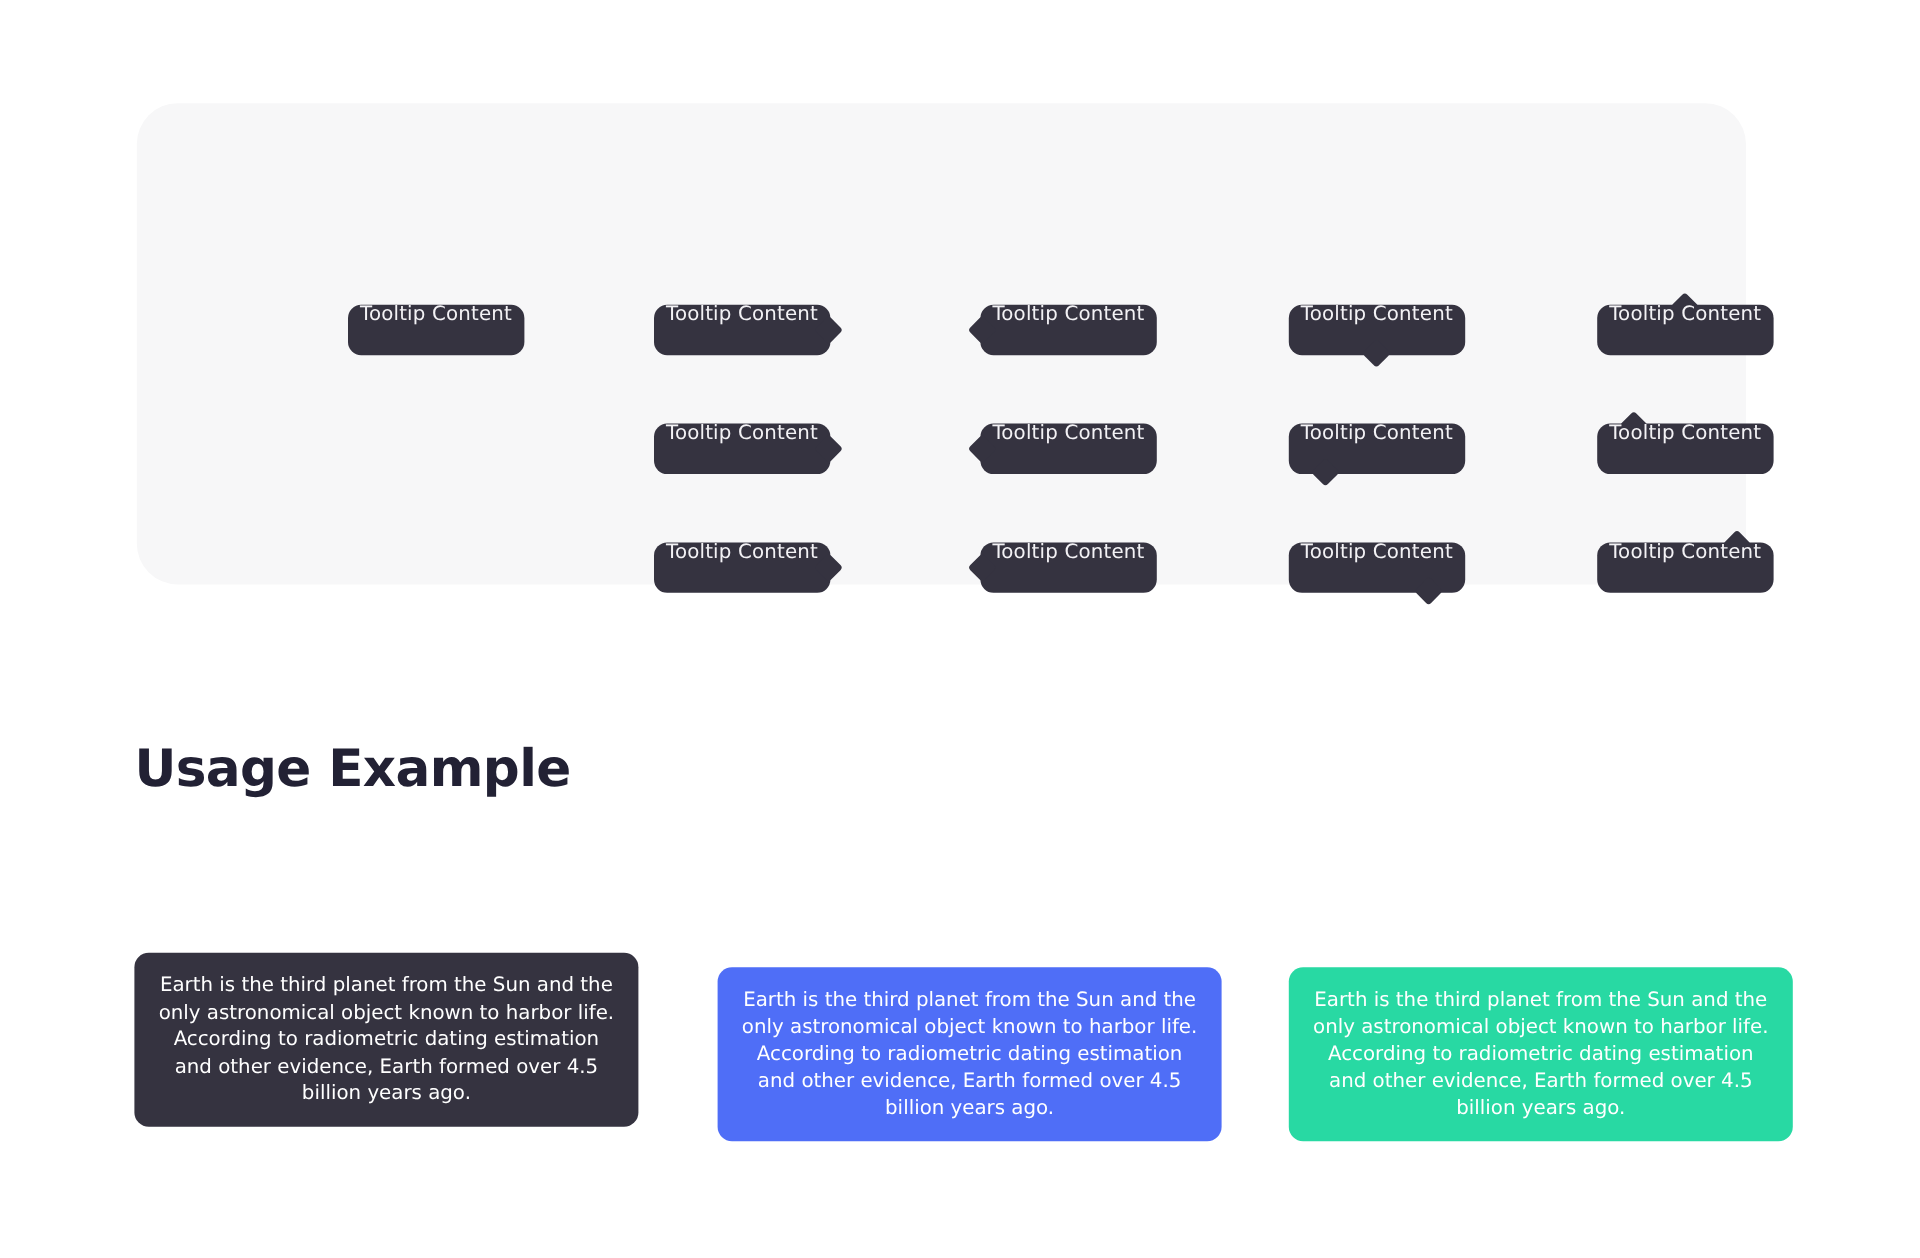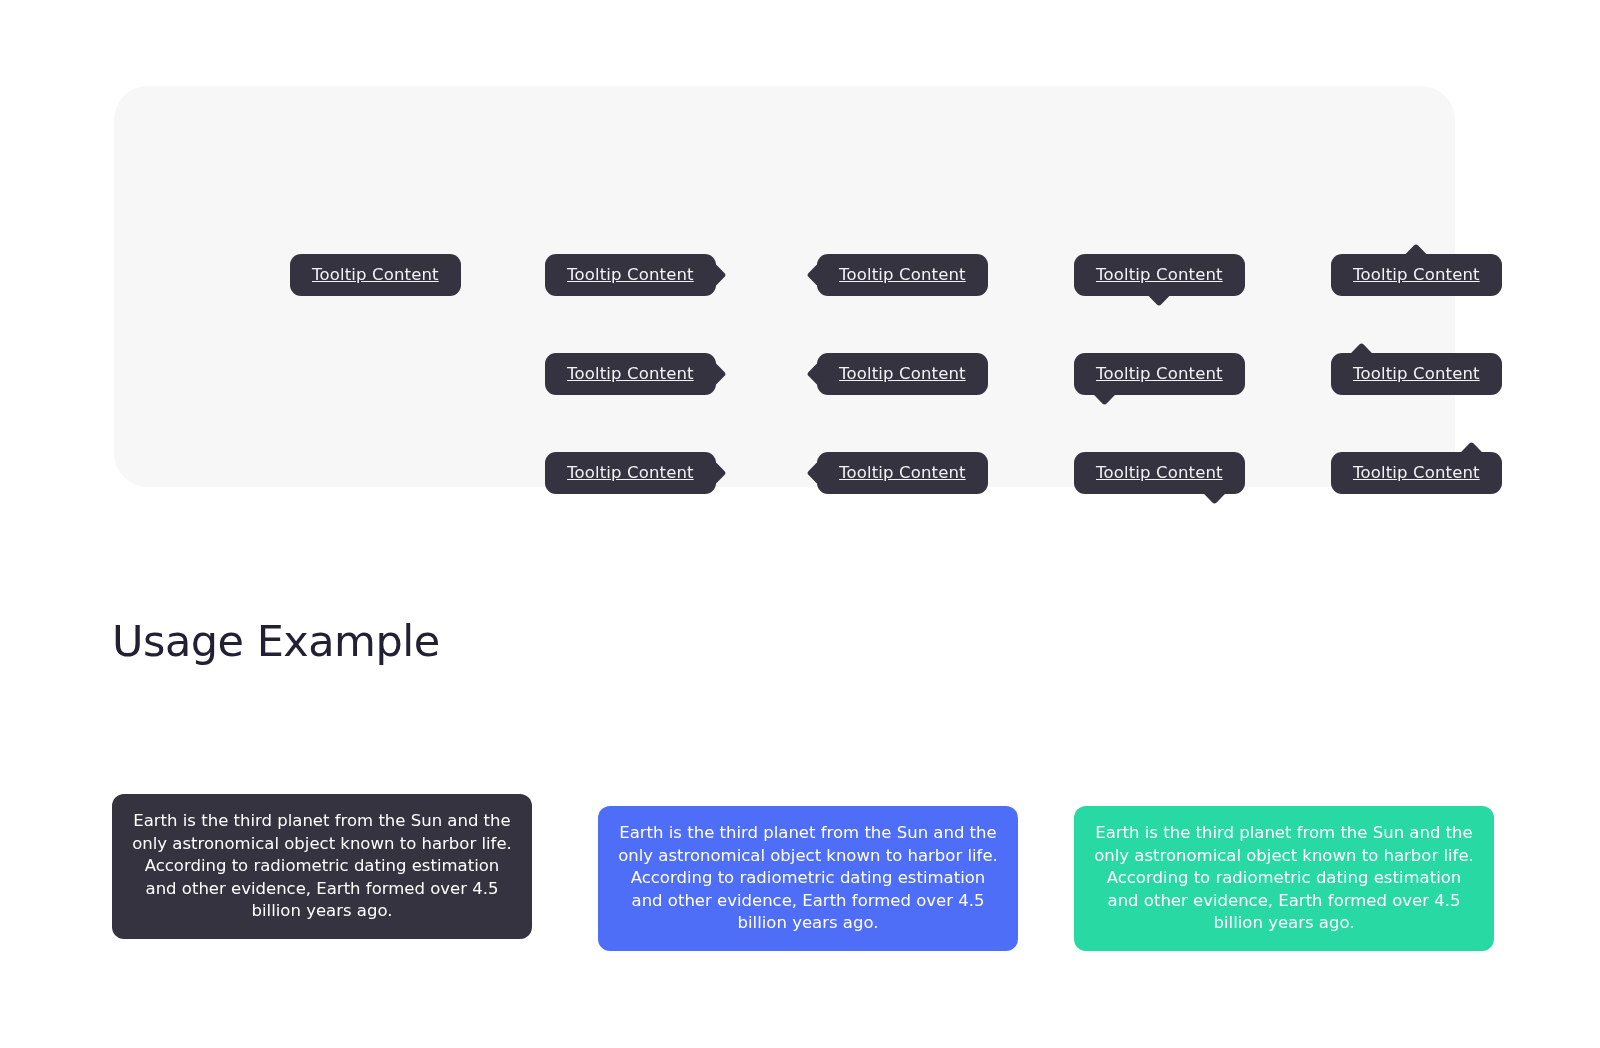--- a/index.html
+++ b/index.html
@@ -42,25 +42,23 @@
   .tip {
     position: absolute;
     background: #353340;
     color: #f3f2f5;
     border-radius: 11px;
     font-size: 16.5px;
     line-height: 1;
     letter-spacing: .15px;
     white-space: nowrap;
     display: flex;
-    align-items: center;
     justify-content: center;
     height: 42px;
-    padding: 0 22px;
-    text-decoration: underline;
+    padding: 0 10px;
   }
 
   .tip-label { pointer-events: none; }
 
   
   .tip .arrow {
     position: absolute;
     width: 17px;
     height: 17px;
     background: inherit;
@@ -85,21 +83,21 @@
   .arrow.top-center { top: -7px; left: 50%; transform: translateX(-50%) rotate(45deg); }
   .arrow.top-left   { top: -7px; left: 22px; transform: rotate(45deg); }
   .arrow.top-right  { top: -7px; right: 22px; transform: rotate(45deg); }
 
   
   .section-title {
     position: absolute;
     left: 112px;
     top: 616px;
     font-size: 43px;
-    font-weight: normal;
+    font-weight: bold;
     color: #222134;
     letter-spacing: -0.5px;
   }
 
   .usage-row {
     position: absolute;
     left: 0;
     top: 790px;
     width: 1600px;
     height: 170px;

